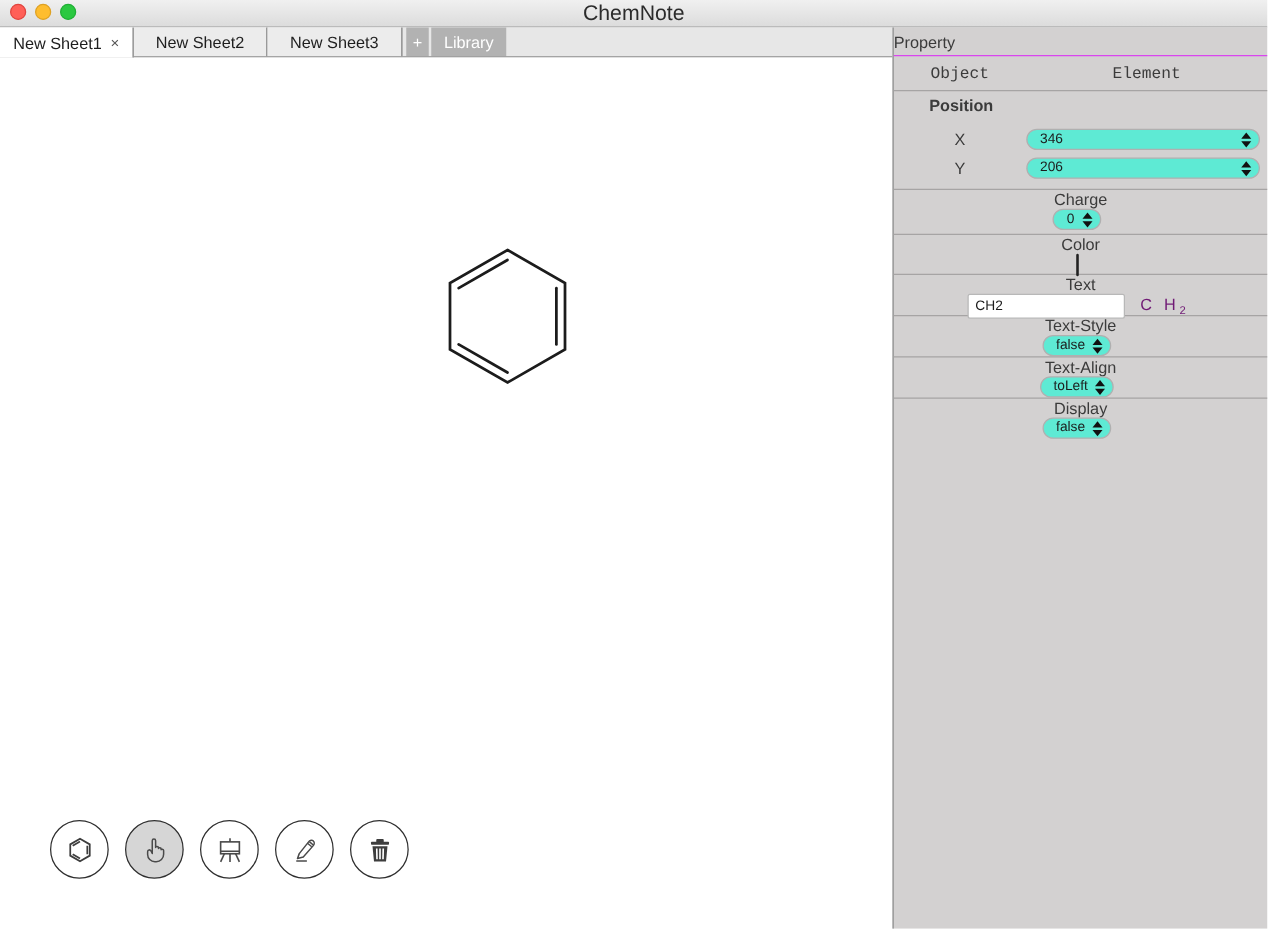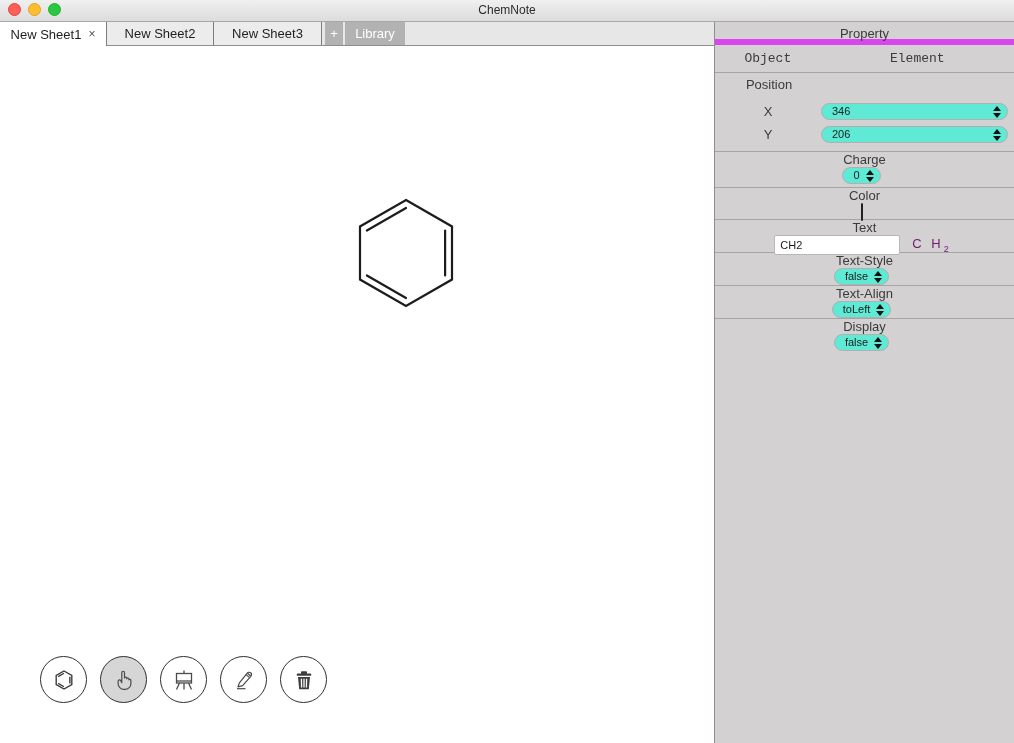--- a/index.html
+++ b/index.html
@@ -4,21 +4,21 @@
 <style>
   * { margin:0; padding:0; box-sizing:border-box; }
   html,body { width:1014px; height:743px; overflow:hidden;
     font-family:"Liberation Sans","DejaVu Sans",sans-serif; background:#fff; }
   .app { position:relative; width:1014px; height:743px; background:#fff; }
 
   
   .titlebar { position:absolute; left:0; top:0; width:1014px; height:22px;
     background:linear-gradient(#f0f0f0,#dcdcdc); border-bottom:1px solid #a8a8a8; }
   .title { position:absolute; left:0; right:0; top:0; height:22px; line-height:21px;
-    text-align:center; font-size:12px; color:#2b2b2b; }
+    text-align:center; font-size:17px; color:#2b2b2b; }
   .lights { position:absolute; left:8px; top:3px; height:14px; display:flex; gap:7px; }
   .light { width:13px; height:13px; border-radius:50%; }
   .light-red { background:#ff5f57; border:1px solid #e0443e; }
   .light-yellow { background:#febd2f; border:1px solid #dea123; }
   .light-green { background:#2ac840; border:1px solid #1faf34; }
 
   
   .tabbar { position:absolute; left:0; top:22px; width:714px; height:24px; background:#e7e7e7; }
   .tabbar::after { content:""; position:absolute; left:0; right:0; top:23px; height:1px;
     background:#8e8e8e; }
@@ -36,31 +36,31 @@
 
   
   .tool-btn { position:absolute; width:47px; height:47px; border-radius:50%;
     background:#fff; border:1.6px solid #2f2f2f; display:flex; align-items:center;
     justify-content:center; }
   .tool-selected { background:#d6d6d6; }
 
   
   .panel { position:absolute; left:714px; top:22px; width:300px; height:721px;
     background:#d3d1d1; border-left:1px solid #8e8e8e; color:#3b3b3b; }
-  .p-header { height:23px; line-height:23px; text-align:center; font-size:13px;
-    border-bottom:6px solid #d946ef; }
+  .p-header { height:23px; line-height:23px; font-size:13px;
+    border-bottom:1px solid #d946ef; }
   .p-tabs { height:28px; display:flex; border-bottom:1px solid #a6a4a4;font-family:Liberation Mono, monospace; }
   .p-tab { height:28px; line-height:28px; text-align:center; font-size:13px; }
   .p-tab-object { width:106px; }
   .p-tab-element { width:194px; }
   .label-col { width:106px; flex:none; text-align:center; font-size:13px; }
   .field-col { flex:1; padding-right:6px; }
   .p-section-position { height:79px; border-bottom:1px solid #a6a4a4; }
   .pos-title { height:24px; line-height:24px; width:106px; text-align:center;
-    font-size:13px; padding-left:2px; }
+    font-size:13px; padding-left:2px;font-weight:bold; }
   .pos-row { display:flex; align-items:center; height:17px; margin-top:6px; }
   .pos-row:first-of-type { margin-top:8px; }
   .p-row { display:flex; align-items:center; border-bottom:1px solid #a6a4a4;flex-direction:column; }
   .p-row-last { border-bottom:none; }
   .h36{height:36px;} .h32{height:32px;} .h33{height:33px;}
 
   .stepper-field { position:relative; height:17px; background:#5eead4;
     border:1px solid #b0b0b0; border-radius:9px; font-size:11px; color:#1c1c1c;
     line-height:15px; padding:0 20px 0 10px; width:100%; }
   .stepper-arrows { position:absolute; right:6px; top:2px; width:8px; height:12px; }

